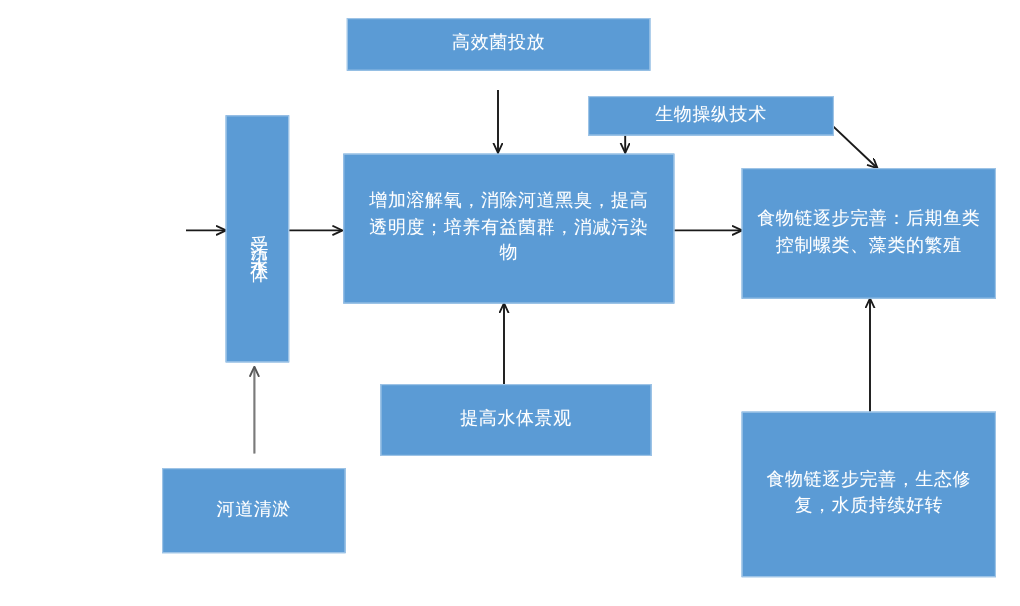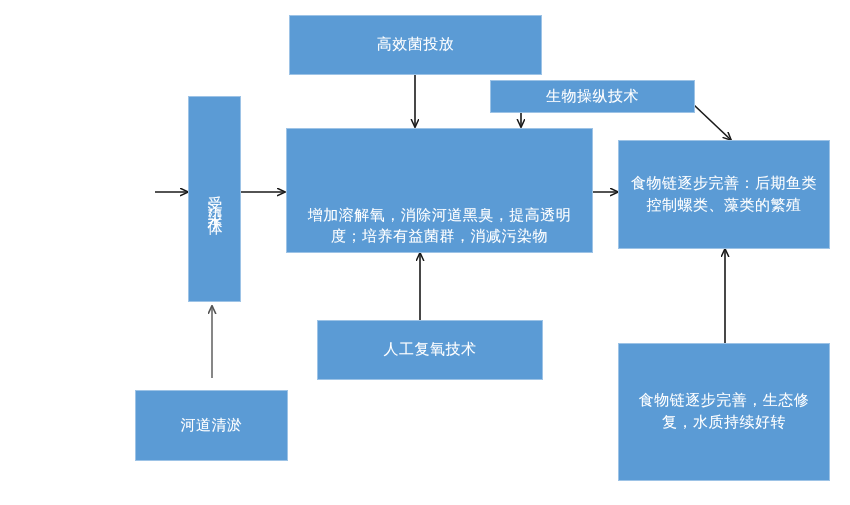--- a/index.html
+++ b/index.html
@@ -99,38 +99,38 @@
     <line class="edge-gray" x1="212" y1="378" x2="212" y2="306" marker-end="url(#ahg)"></line>
 
     <line class="edge" x1="725" y1="343" x2="725" y2="249" marker-end="url(#ah)"></line>
   </svg>
 
 
   <div class="node node-vertical" style="left:188px; top:96px; width:53px; height:206px;">
     <span class="label">受污染水体</span>
   </div>
 
-  <div class="node" style="left:289px; top:15px; width:253px; height:60px;">
+  <div class="node" style="left:289px; top:15px; width:253px; height:44px;">
     <span class="label">高效菌投放</span>
   </div>
 
   <div class="node" style="left:471px; top:80px; width:205px; height:33px;margin-left:19px;">
     <span class="label">生物操纵技术</span>
   </div>
 
-  <div class="node" style="left:286px; top:128px; width:307px; height:125px; padding:4px 14px;align-items:flex-end;">
+  <div class="node" style="left:286px; top:128px; width:276px; height:125px; padding:4px 14px;">
     <span class="label">增加溶解氧，消除河道黑臭，提高透明度；培养有益菌群，消减污染物</span>
   </div>
 
   <div class="node" style="left:618px; top:140px; width:212px; height:109px; padding:4px 12px;">
     <span class="label">食物链逐步完善：后期鱼类控制螺类、藻类的繁殖</span>
   </div>
 
   <div class="node" style="left:317px; top:320px; width:226px; height:60px;">
-    <span class="label">人工复氧技术</span>
+    <span class="label">提高水体景观</span>
   </div>
 
   <div class="node" style="left:135px; top:390px; width:153px; height:71px;align-items:center;">
     <span class="label">河道清淤</span>
   </div>
 
   <div class="node" style="left:618px; top:343px; width:212px; height:138px; padding:4px 14px;">
     <span class="label">食物链逐步完善，生态修复，水质持续好转</span>
   </div>
 

